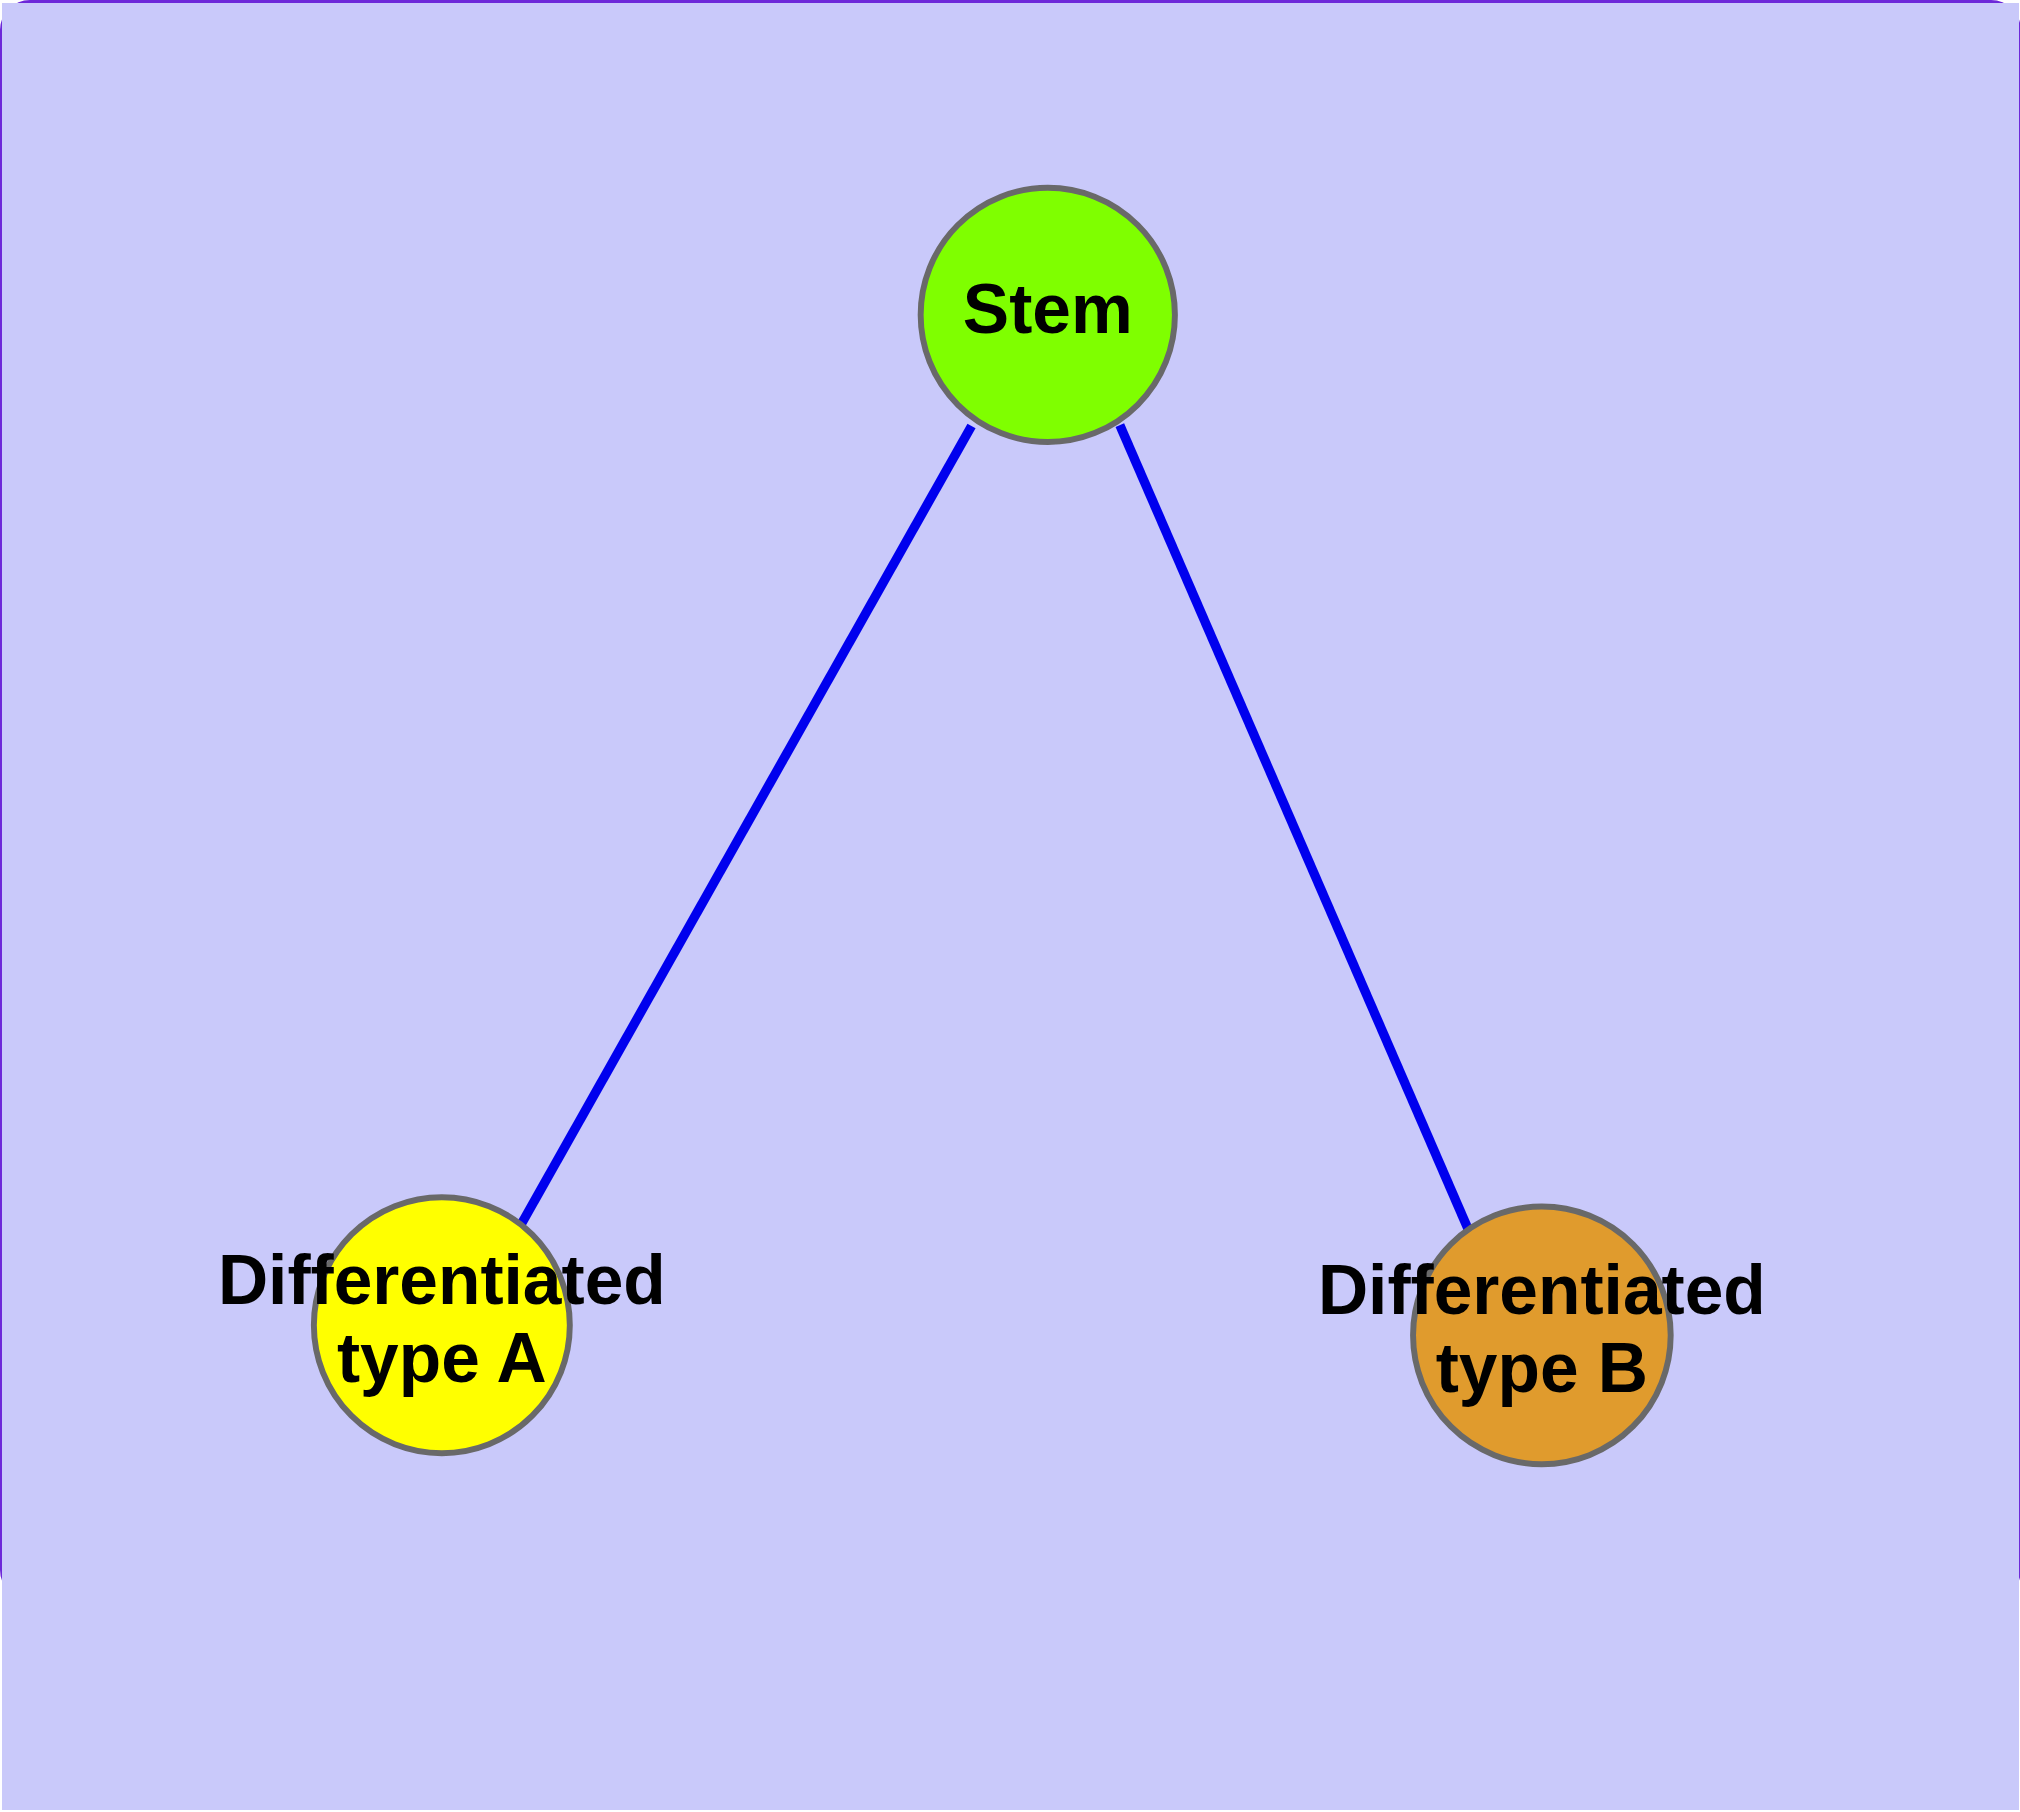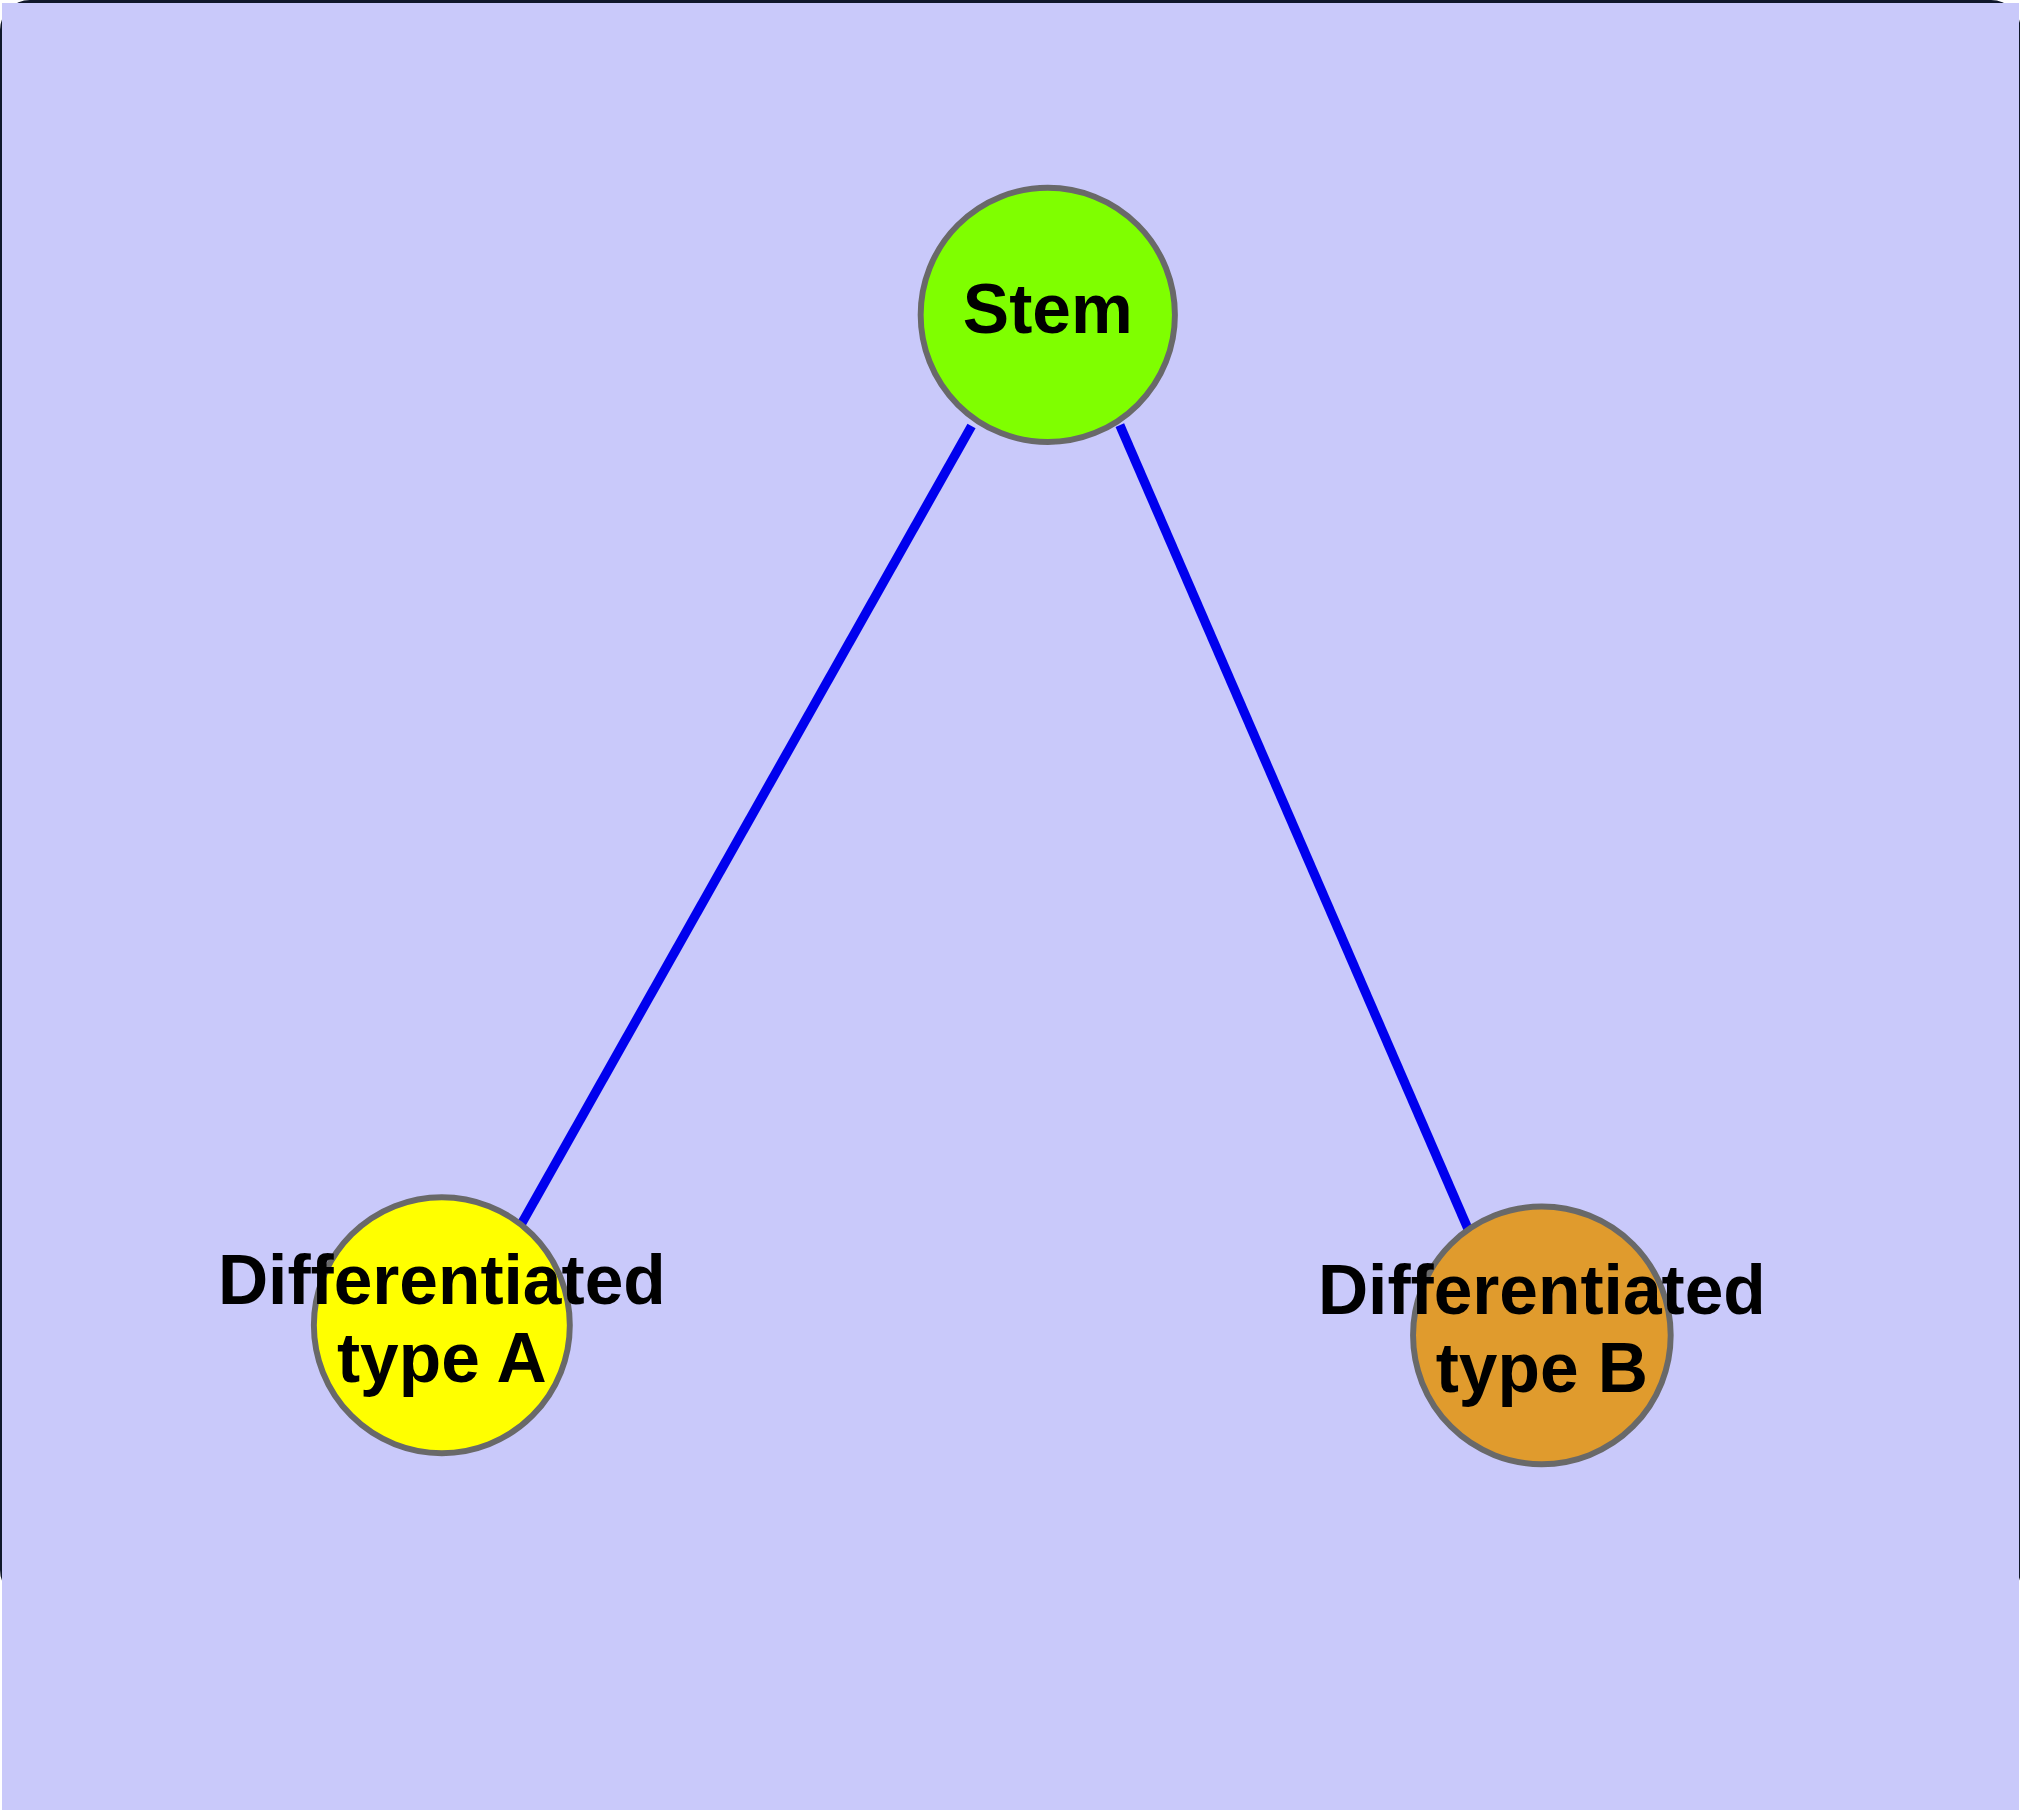--- a/index.html
+++ b/index.html
@@ -11,21 +11,21 @@
   body {
     width: 2021px;
     height: 1812px;
     overflow: hidden;
     font-family: "Liberation Sans", sans-serif;
   }
   #graph-canvas {
     position: relative;
     width: 2021px;
     height: 1600px;
-    background: #0f172a;
+    background: #6d28d9;
     box-sizing: border-box;
     border-radius: 30px;
   }
   #graph-plot {
     position: absolute;
     left: 1.7px;
     top: 2.5px;
     width: 2017px;
     height: 1807px;
     background: #c9c9fa;

